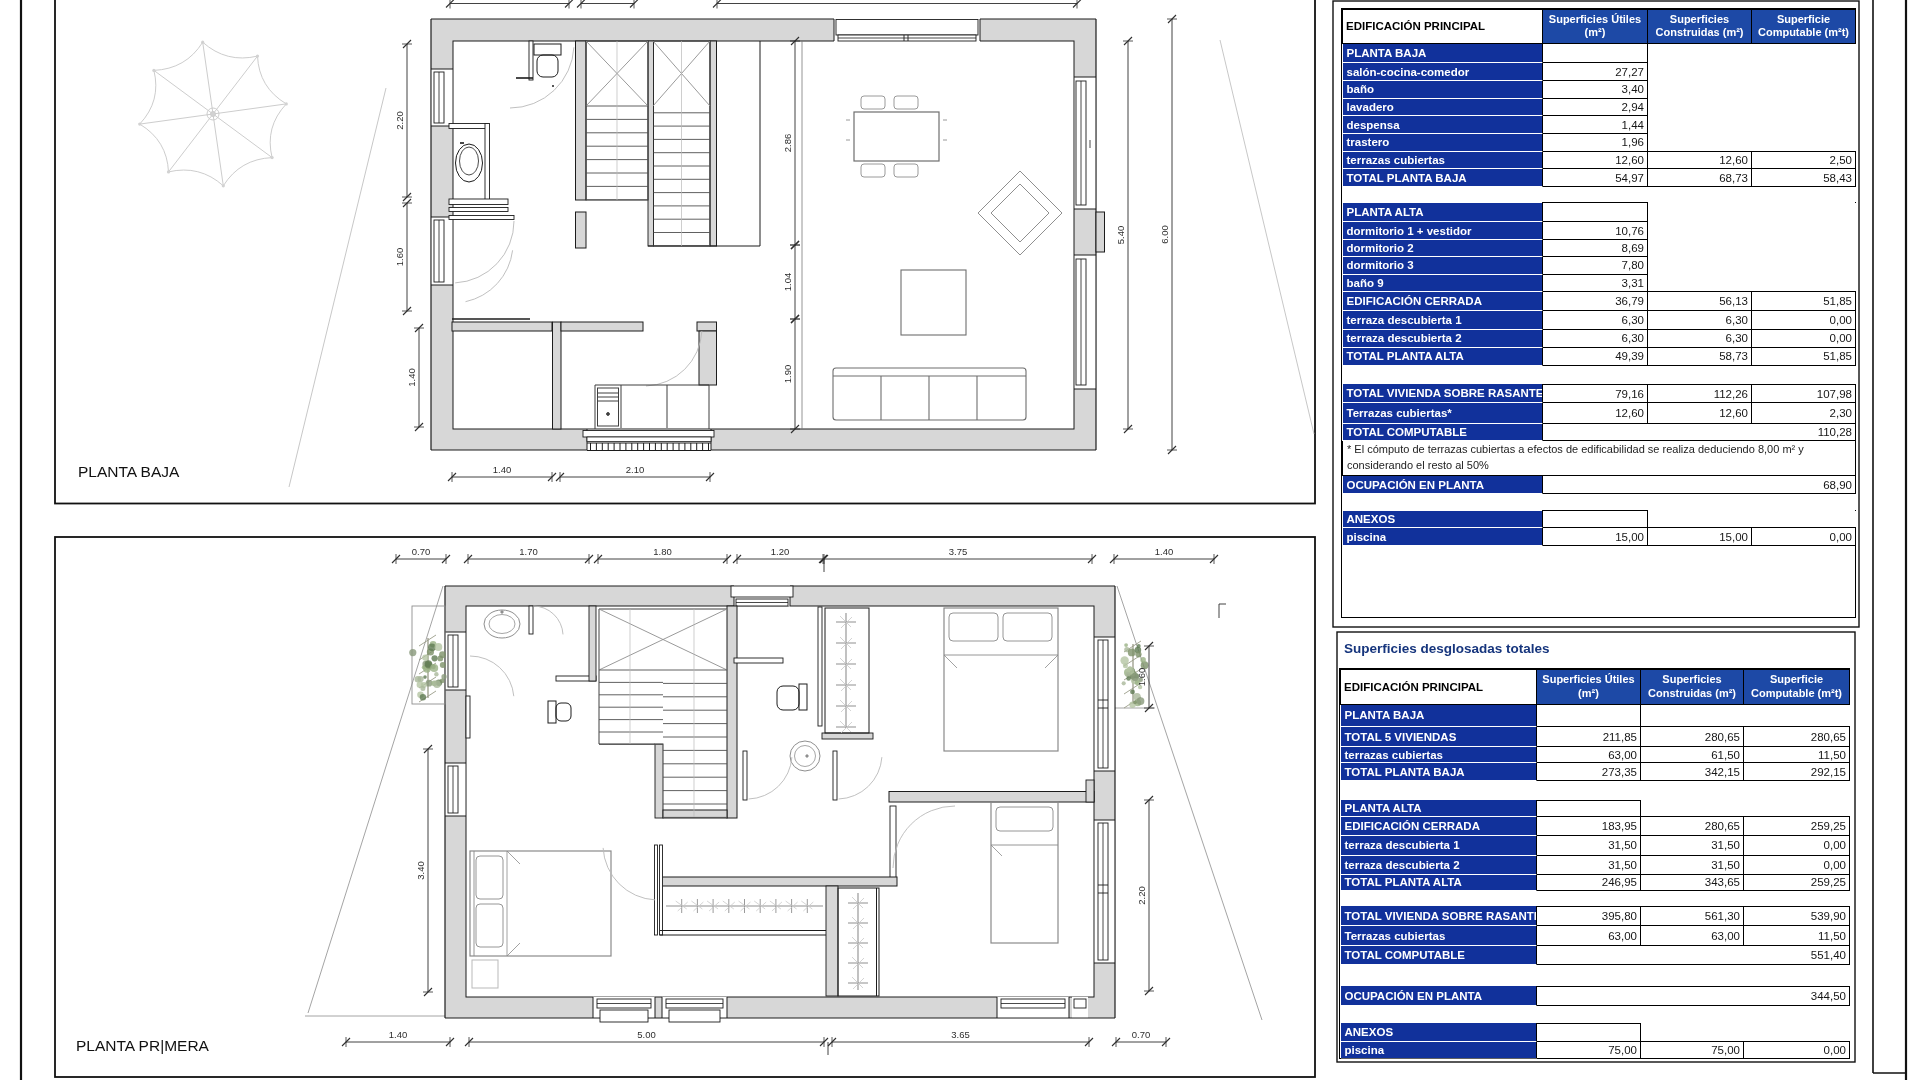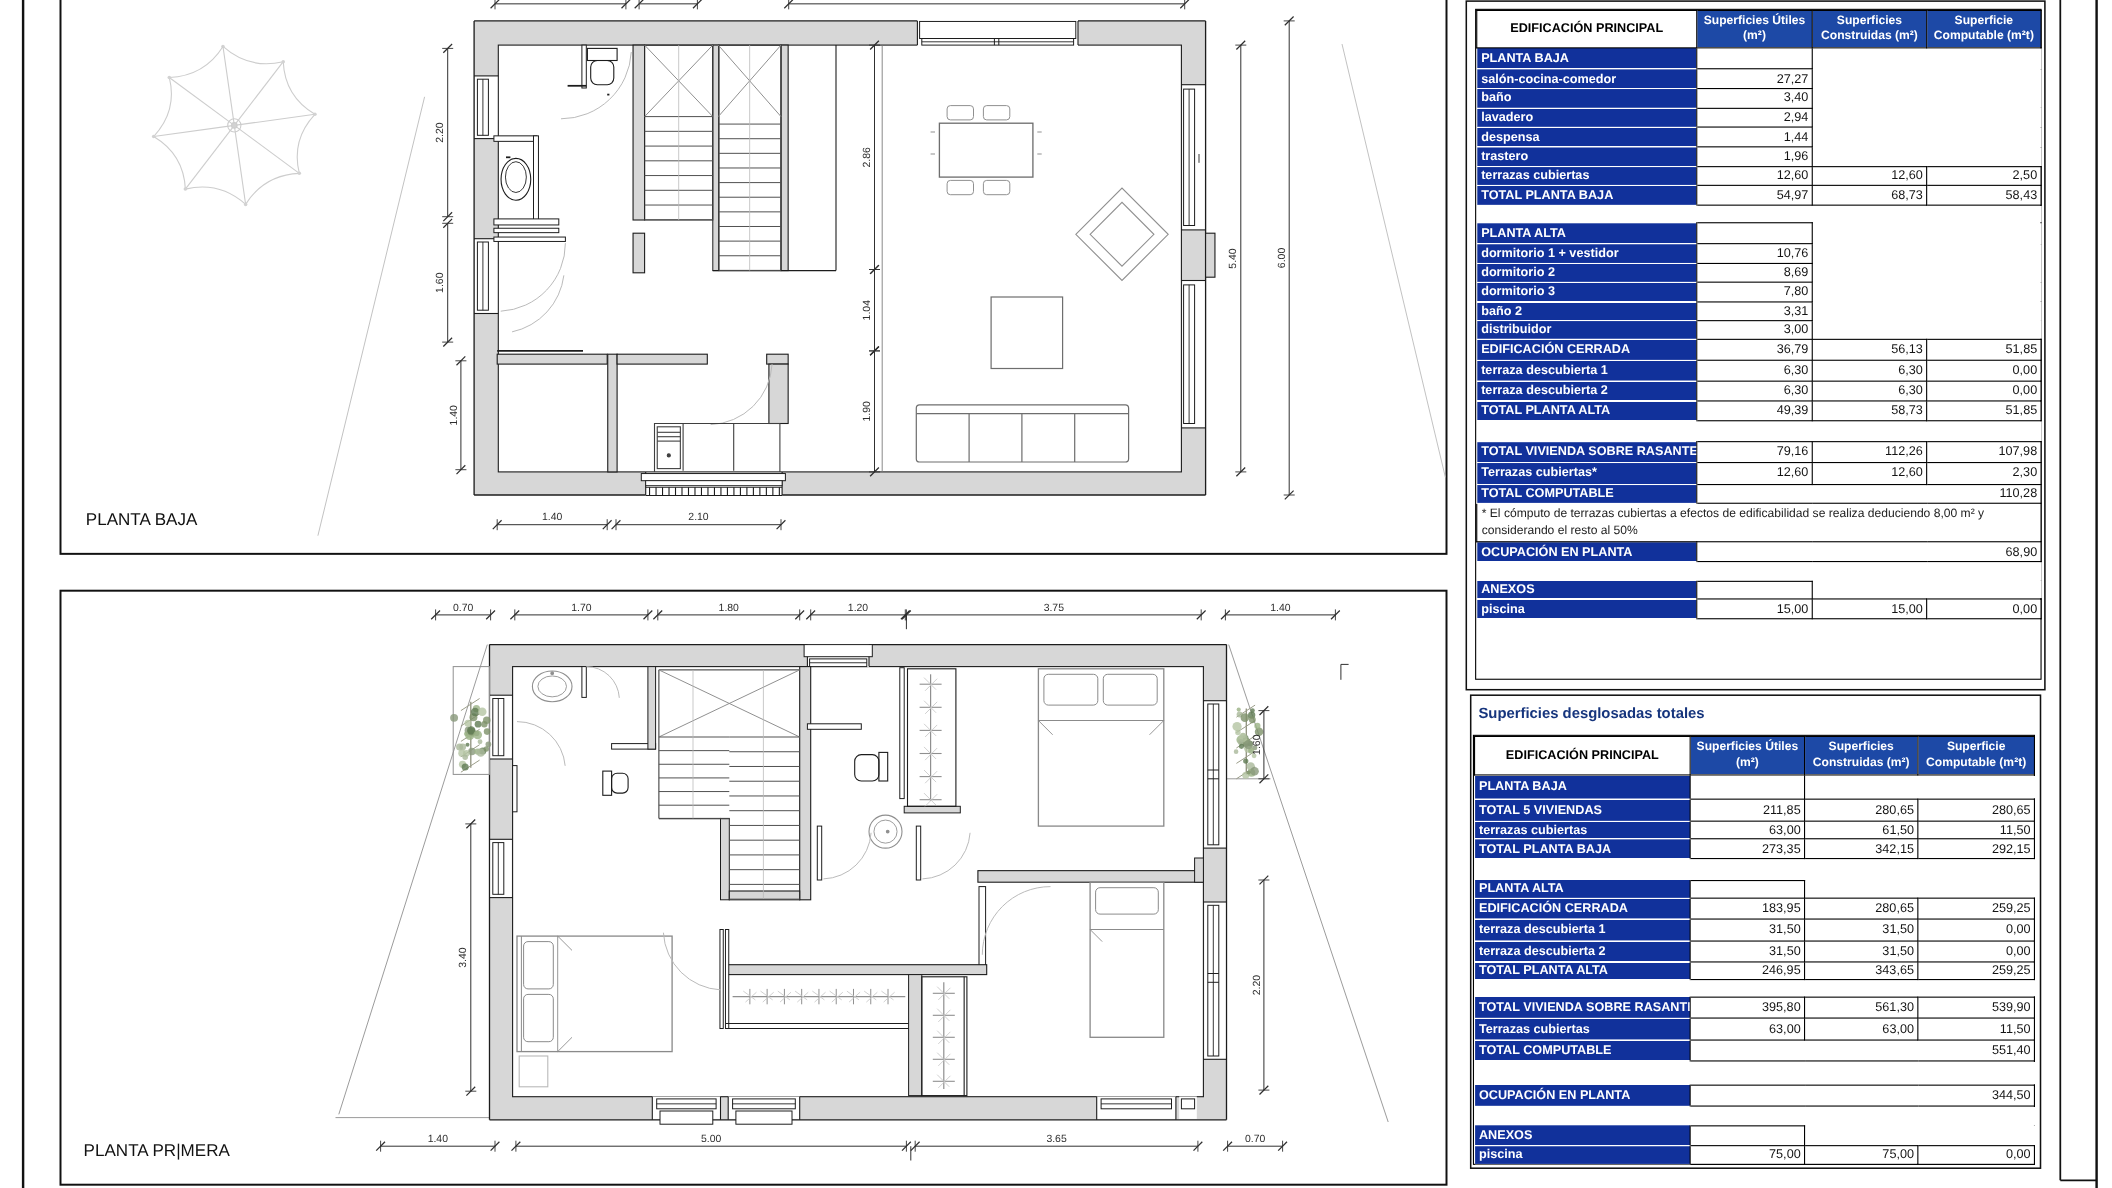--- a/index.html
+++ b/index.html
@@ -1,19 +1,19 @@
 <!DOCTYPE html>
 <html><head><meta charset="utf-8"><title>plano</title>
 <style>
 html,body{margin:0;padding:0;background:#fff;width:1920px;height:1080px;overflow:hidden;}
 *{box-sizing:border-box;}
 body{font-family:"Liberation Sans", sans-serif;position:relative;}
 .xt{position:absolute;border-collapse:collapse;table-layout:fixed;font-family:"Liberation Sans",sans-serif;}
 .xt td{padding:0 3px;overflow:hidden;white-space:nowrap;}
-.xt .hl{background:#fff;border:1.3px solid #000;color:#000;font-weight:bold;font-size:11.5px;text-align:center;}
+.xt .hl{background:#fff;border:1.3px solid #000;color:#000;font-weight:bold;font-size:11.5px;}
 .xt .hb{background:#1d49a6;border:1.3px solid #000;color:#fff;font-weight:bold;font-size:11px;text-align:center;line-height:1.25;}
 .xt .s{background:#11319b;color:#fff;font-weight:bold;font-size:11.5px;text-align:left;border-right:1px solid #000;border-bottom:1px solid rgba(255,255,255,.38);padding-left:4px;}
 .xt .v{background:#fff;border:1px solid #000;color:#151515;font-size:11.5px;text-align:right;padding-right:3px;}
 .xt .e{background:#fff;border:none;}
 .xt .g{background:#fff;border:none;}
 .xt .note{background:#fff;border:1px solid #000;color:#222;font-size:11px;text-align:left;line-height:1.45;white-space:normal;padding:1px 4px;}
 .box{position:absolute;border:1.3px solid #000;}
 .t2title{position:absolute;left:1344px;top:641px;font-size:13.5px;font-weight:bold;color:#16357d;}
 </style></head>
 <body>
@@ -918,28 +918,22 @@
 <td class="e"></td>
 <td class="e"></td>
 </tr>
 <tr style="height:17.2px">
 <td class="s">dormitorio 3</td>
 <td class="v">7,80</td>
 <td class="e"></td>
 <td class="e"></td>
 </tr>
 <tr style="height:17.1px">
-<td class="s">baño 2</td>
+<td class="s">baño 9</td>
 <td class="v">3,31</td>
-<td class="e"></td>
-<td class="e"></td>
-</tr>
-<tr style="height:17.1px">
-<td class="s">distribuidor</td>
-<td class="v">3,00</td>
 <td class="e"></td>
 <td class="e"></td>
 </tr>
 <tr style="height:19.4px">
 <td class="s">EDIFICACIÓN CERRADA</td>
 <td class="v">36,79</td>
 <td class="v">56,13</td>
 <td class="v">51,85</td>
 </tr>
 <tr style="height:18.5px">

